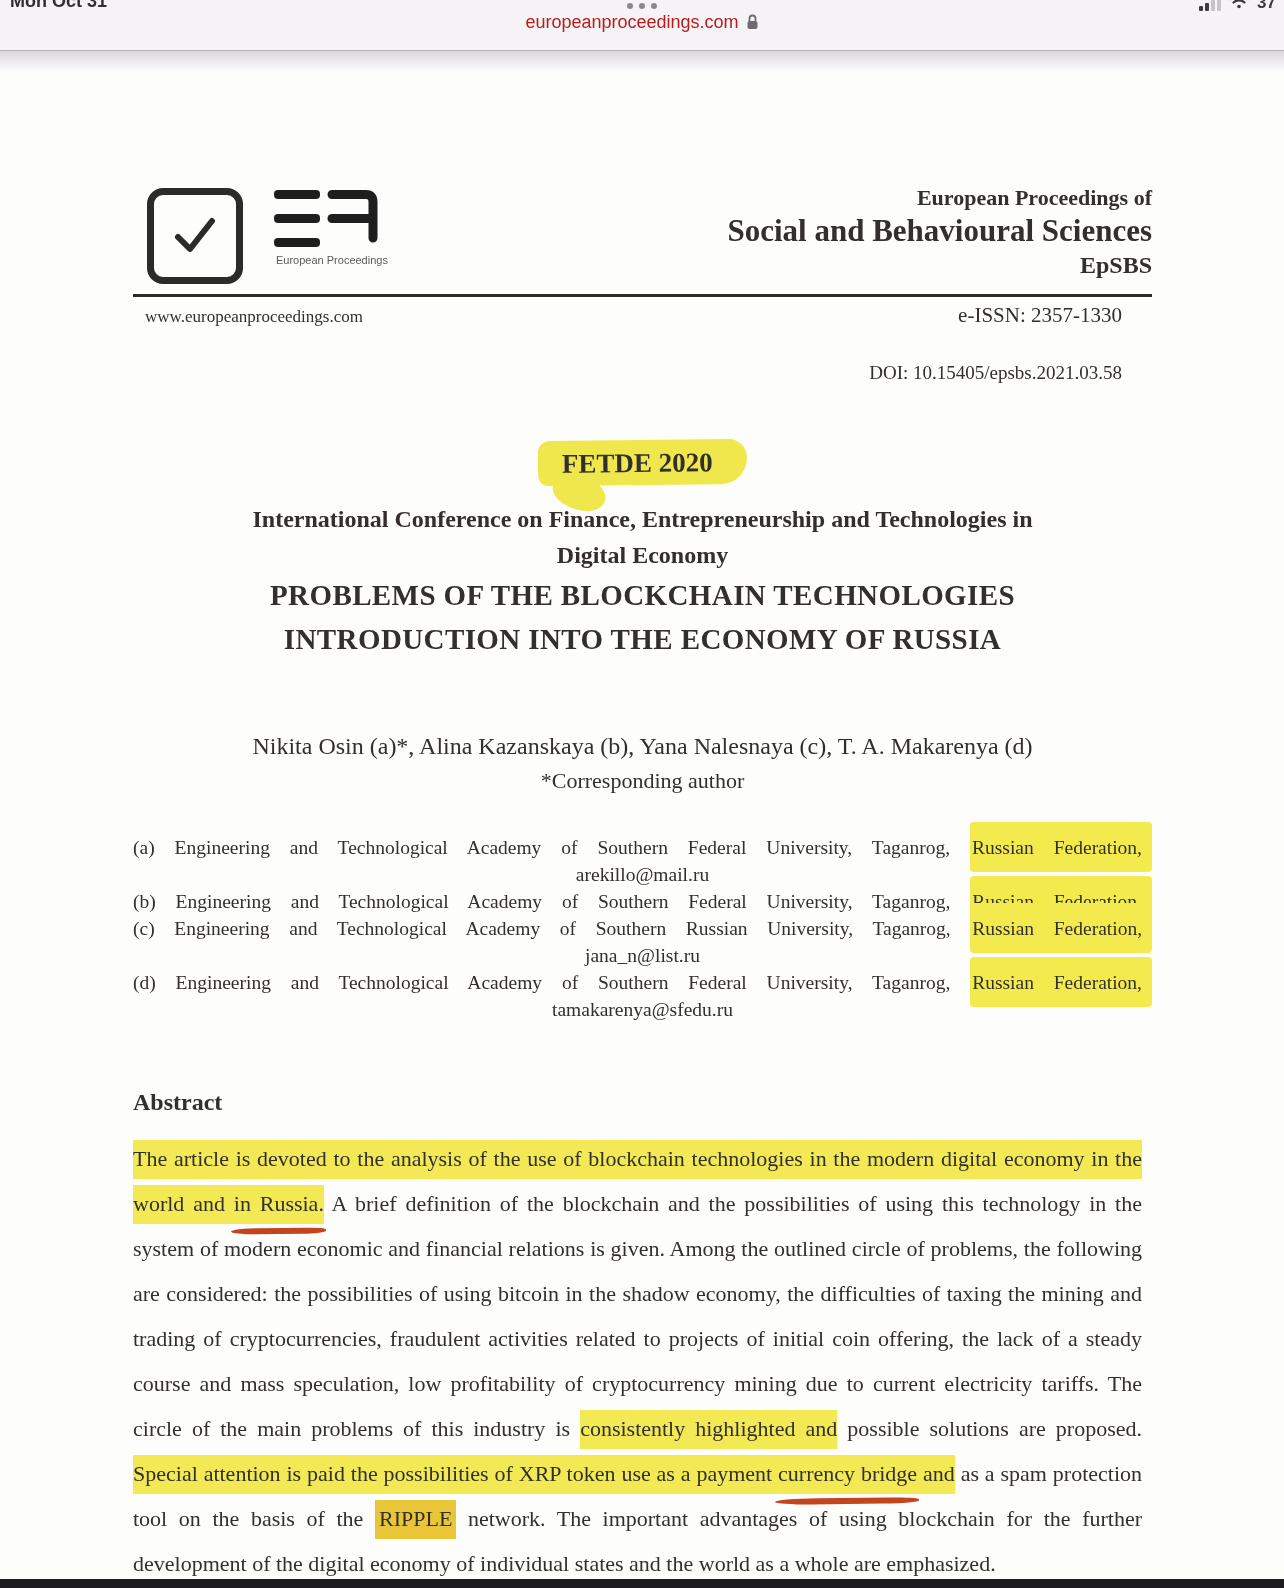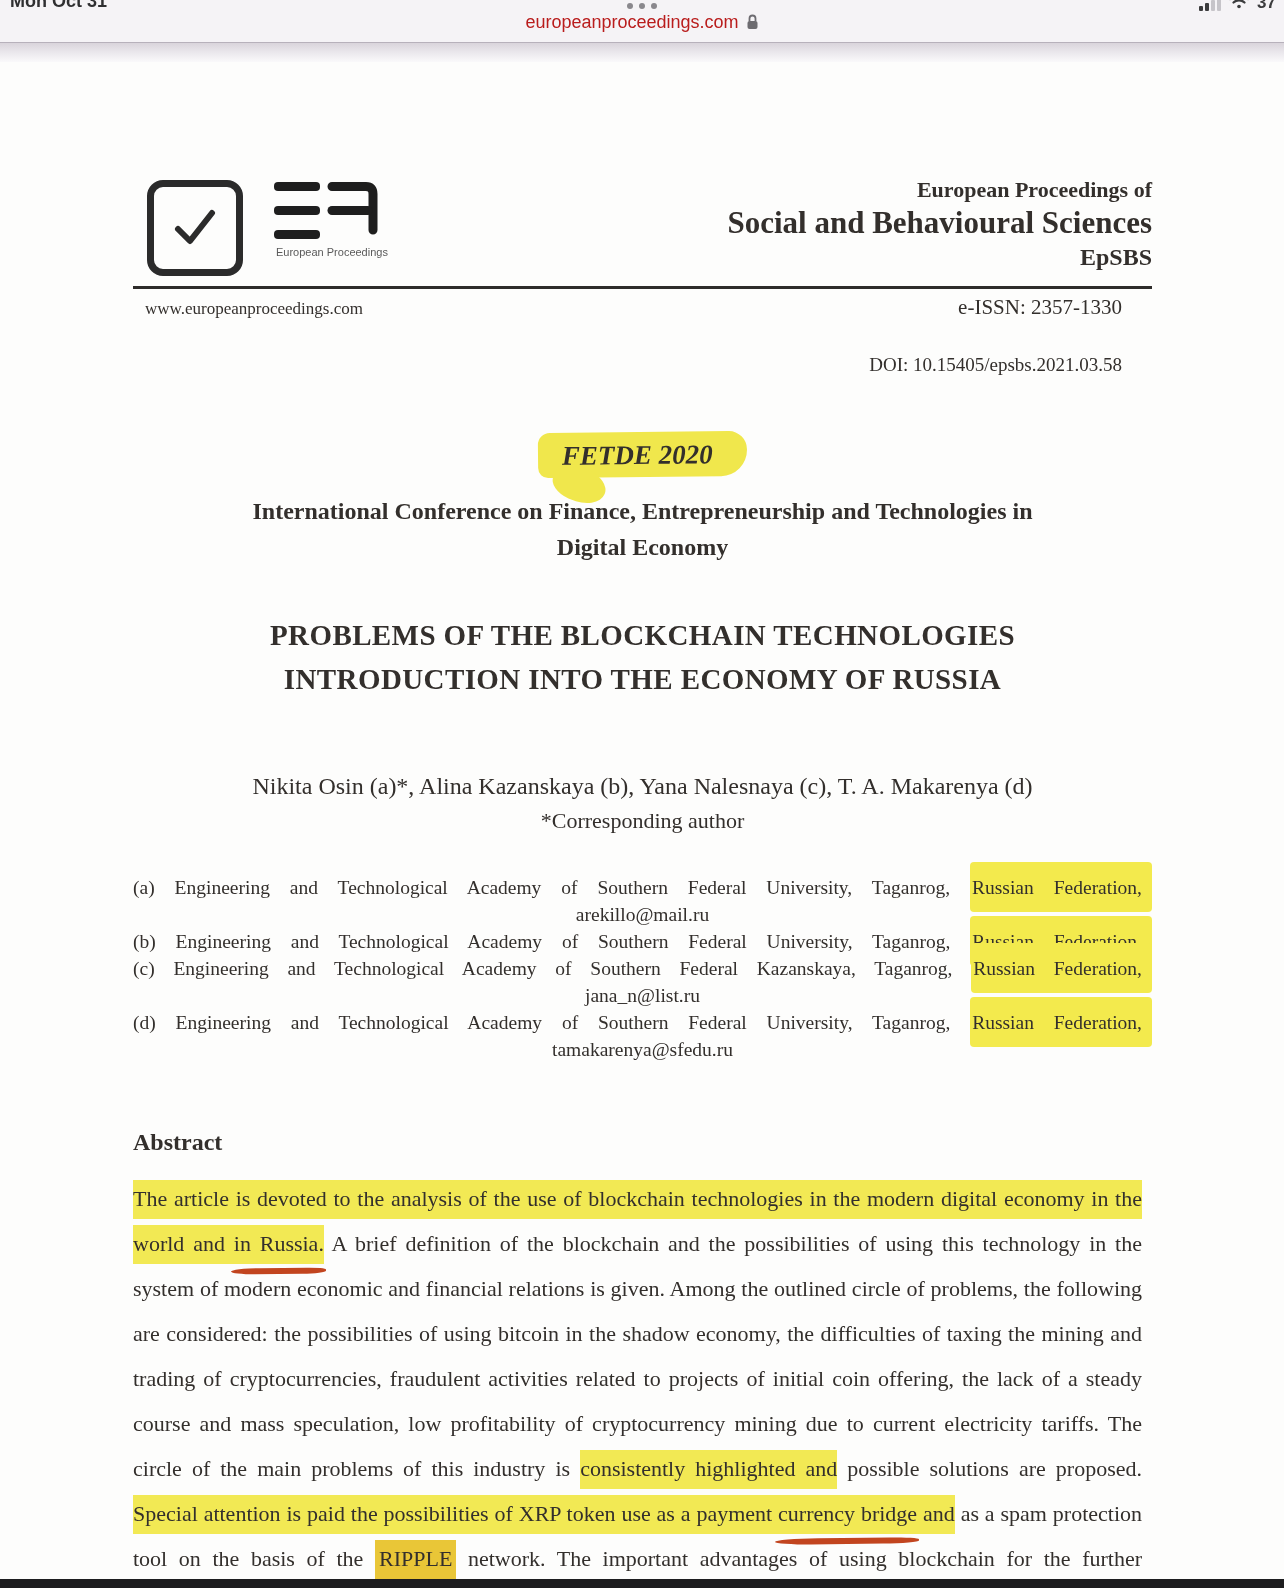--- a/index.html
+++ b/index.html
@@ -4,21 +4,21 @@
 <style>
   html,body { margin:0; padding:0; }
   body {
     width:1284px; height:1588px; margin:0 auto; position:relative;
     background:#ffffff; overflow:hidden;
     font-family:"Liberation Serif","DejaVu Serif",serif;
     color:#332f2c;
   }
   
   .chrome {
-    position:relative; height:42px; background:#f5f3f6;
+    position:relative; height:50px; background:#f5f3f6;
     font-family:"Liberation Sans","DejaVu Sans",sans-serif;
     color:#3a3a3c; overflow:hidden;
   }
   .status-date { position:absolute; top:-9px; left:10px; font-size:18px; font-weight:bold; color:#2f2f31; }
   .tab-dots { position:absolute; top:3px; left:50%; transform:translateX(-50%); display:flex; gap:6px; }
   .tab-dots i { width:6px; height:6px; border-radius:50%; background:#8a888d; }
   .url-row { position:absolute; top:12px; left:0; right:0; text-align:center; font-size:18px; color:#b91c1c; }
   .url-row .lock { display:inline-block; vertical-align:-2px; margin-left:7px; }
   .status-right { position:absolute; top:-7px; right:8px; display:flex; align-items:flex-end; gap:8px; height:24px; }
   .sig { display:flex; align-items:flex-end; gap:2px; padding-bottom:6px; }
@@ -45,32 +45,32 @@
   .masthead { text-align:right; line-height:1.25; margin-top:-4px; }
   .masthead .m1 { font-size:22px; font-weight:bold; }
   .masthead .m2 { font-size:31px; font-weight:bold; }
   .masthead .m3 { font-size:24px; font-weight:bold; }
   .rule { border:none; border-top:3px solid #2e2c2a; margin:10px 0 0 0; }
   .meta-row { display:flex; justify-content:space-between; align-items:baseline; margin-top:6px; }
   .site { font-size:17px; margin-left:12px; }
   .issn { font-size:21px; margin-right:30px; }
   .doi { text-align:right; font-size:19px; margin:34px 30px 0 0; }
   
-  .conf-code-wrap { text-align:center; margin-top:56px;font-style:italic; }
+  .conf-code-wrap { text-align:center; margin-top:56px; }
   .conf-code {
     position:relative; display:inline-block; font-size:27px; font-weight:bold;
     background:#f0e74c; padding:8px 34px 6px 24px;
     border-radius:12px 18px 26px 10px; transform:rotate(-0.6deg);
   }
   .conf-code::after {
     content:""; position:absolute; left:14px; bottom:-24px; width:54px; height:34px;
     background:#f0e74c; border-radius:45% 55% 65% 50%; transform:rotate(24deg); z-index:-1;
   }
   .conf-name { text-align:center; font-size:24px; font-weight:bold; line-height:36px; margin-top:16px; }
-  .paper-title { text-align:center; font-size:29px; font-weight:bold; line-height:44px; letter-spacing:0.4px; margin-top:48px; }
+  .paper-title { text-align:center; font-size:29px; font-weight:bold; line-height:44px; letter-spacing:0.4px; }
   .authors { text-align:center; font-size:24px; margin-top:72px; }
   .corresponding { text-align:center; font-size:22px; margin-top:8px; }
   
   .affiliations { margin-top:40px; font-size:19.5px; line-height:27px; }
   .affil-line { text-align:justify; text-align-last:justify; white-space:nowrap; }
   .affil-email { text-align:center; }
   .fed-hl { background:#f3ea4d; padding:15px 10px 14px 2px; border-radius:4px; }
   
   .abstract-heading { text-align:left; font-size:24px; font-weight:bold; margin-top:66px; }
   .abstract { font-size:22px; line-height:45px; text-align:justify; margin-top:20px; padding-right:10px; }
@@ -173,21 +173,21 @@
 
   <div class="affiliations">
     <div>
       <div class="affil-line"><span>(a) Engineering and Technological Academy of Southern Federal University, Taganrog,</span> <span class="fed-hl">Russian Federation,</span></div>
       <div class="affil-email">arekillo@mail.ru</div>
     </div>
     <div>
       <div class="affil-line"><span>(b) Engineering and Technological Academy of Southern Federal University, Taganrog,</span> <span class="fed-hl">Russian Federation,</span></div>
     </div>
     <div>
-      <div class="affil-line"><span>(c) Engineering and Technological Academy of Southern Federal Kazanskaya, Taganrog,</span> <span class="fed-hl">Russian Federation,</span></div>
+      <div class="affil-line"><span>(c) Engineering and Technological Academy of Southern Russian University, Taganrog,</span> <span class="fed-hl">Russian Federation,</span></div>
       <div class="affil-email">jana_n@list.ru</div>
     </div>
     <div>
       <div class="affil-line"><span>(d) Engineering and Technological Academy of Southern Federal University, Taganrog,</span> <span class="fed-hl">Russian Federation,</span></div>
       <div class="affil-email">tamakarenya@sfedu.ru</div>
     </div>
   </div>
 
   <div class="abstract-heading">Abstract</div>
 

